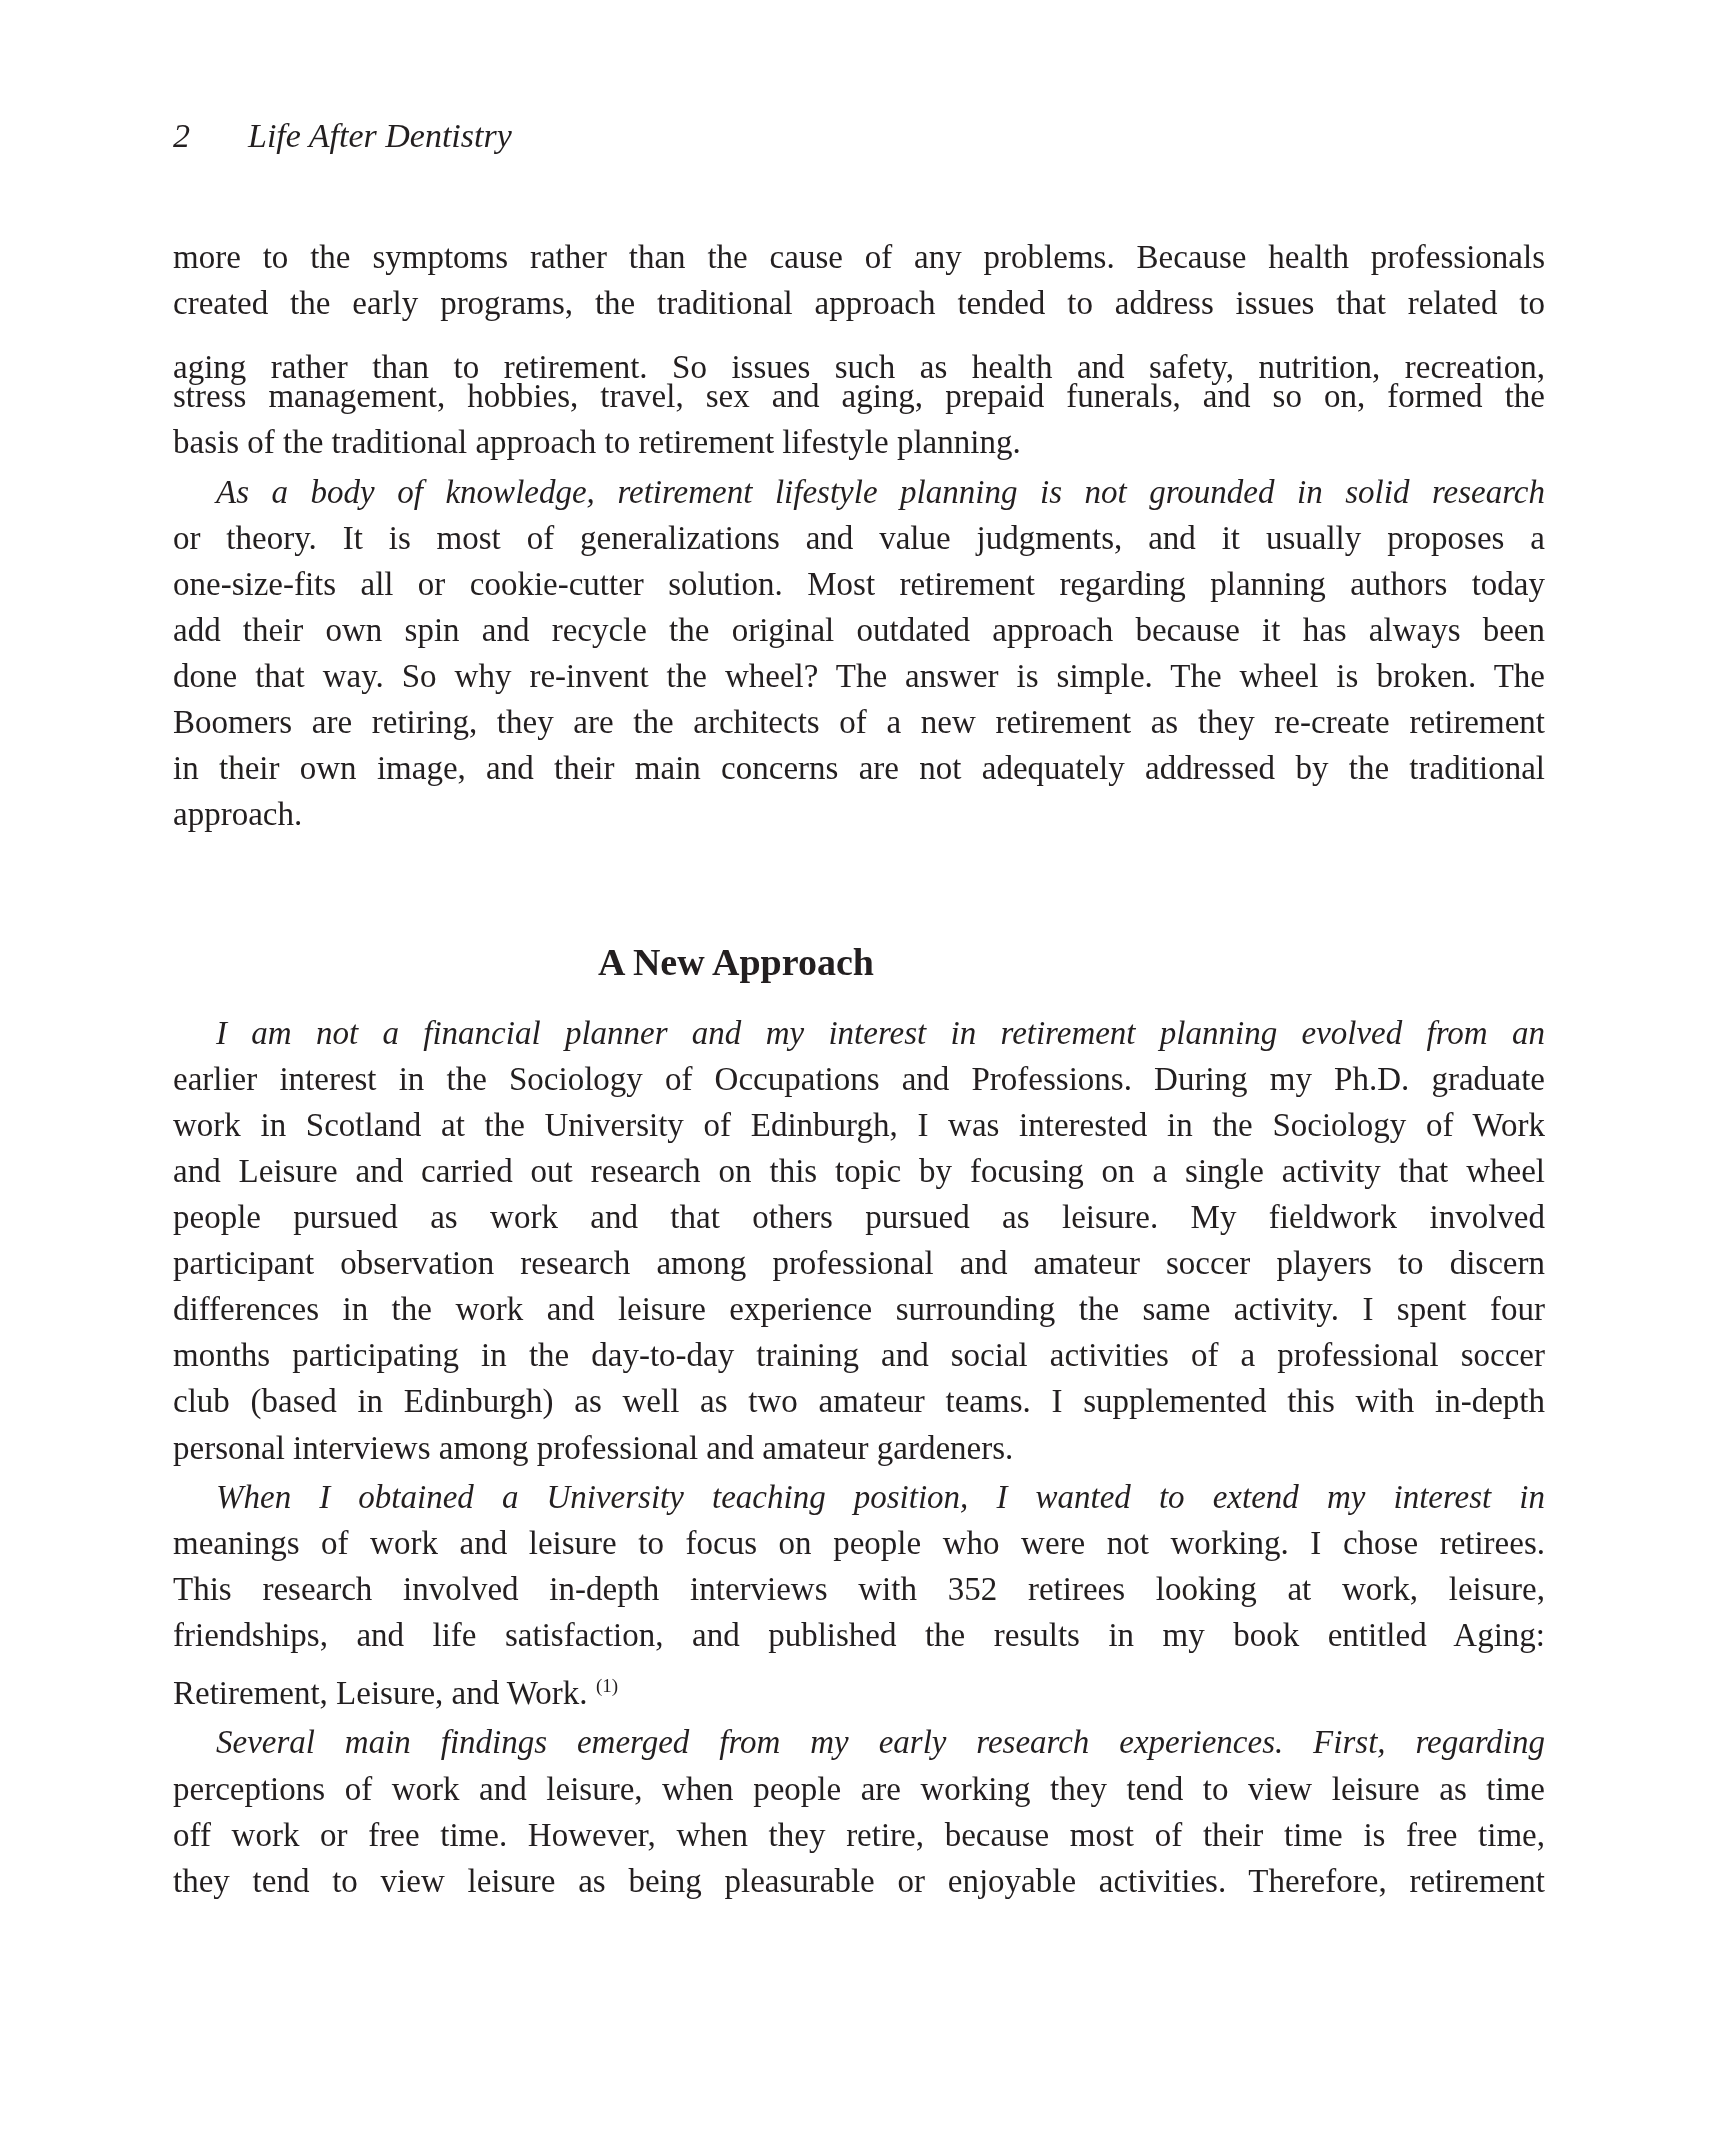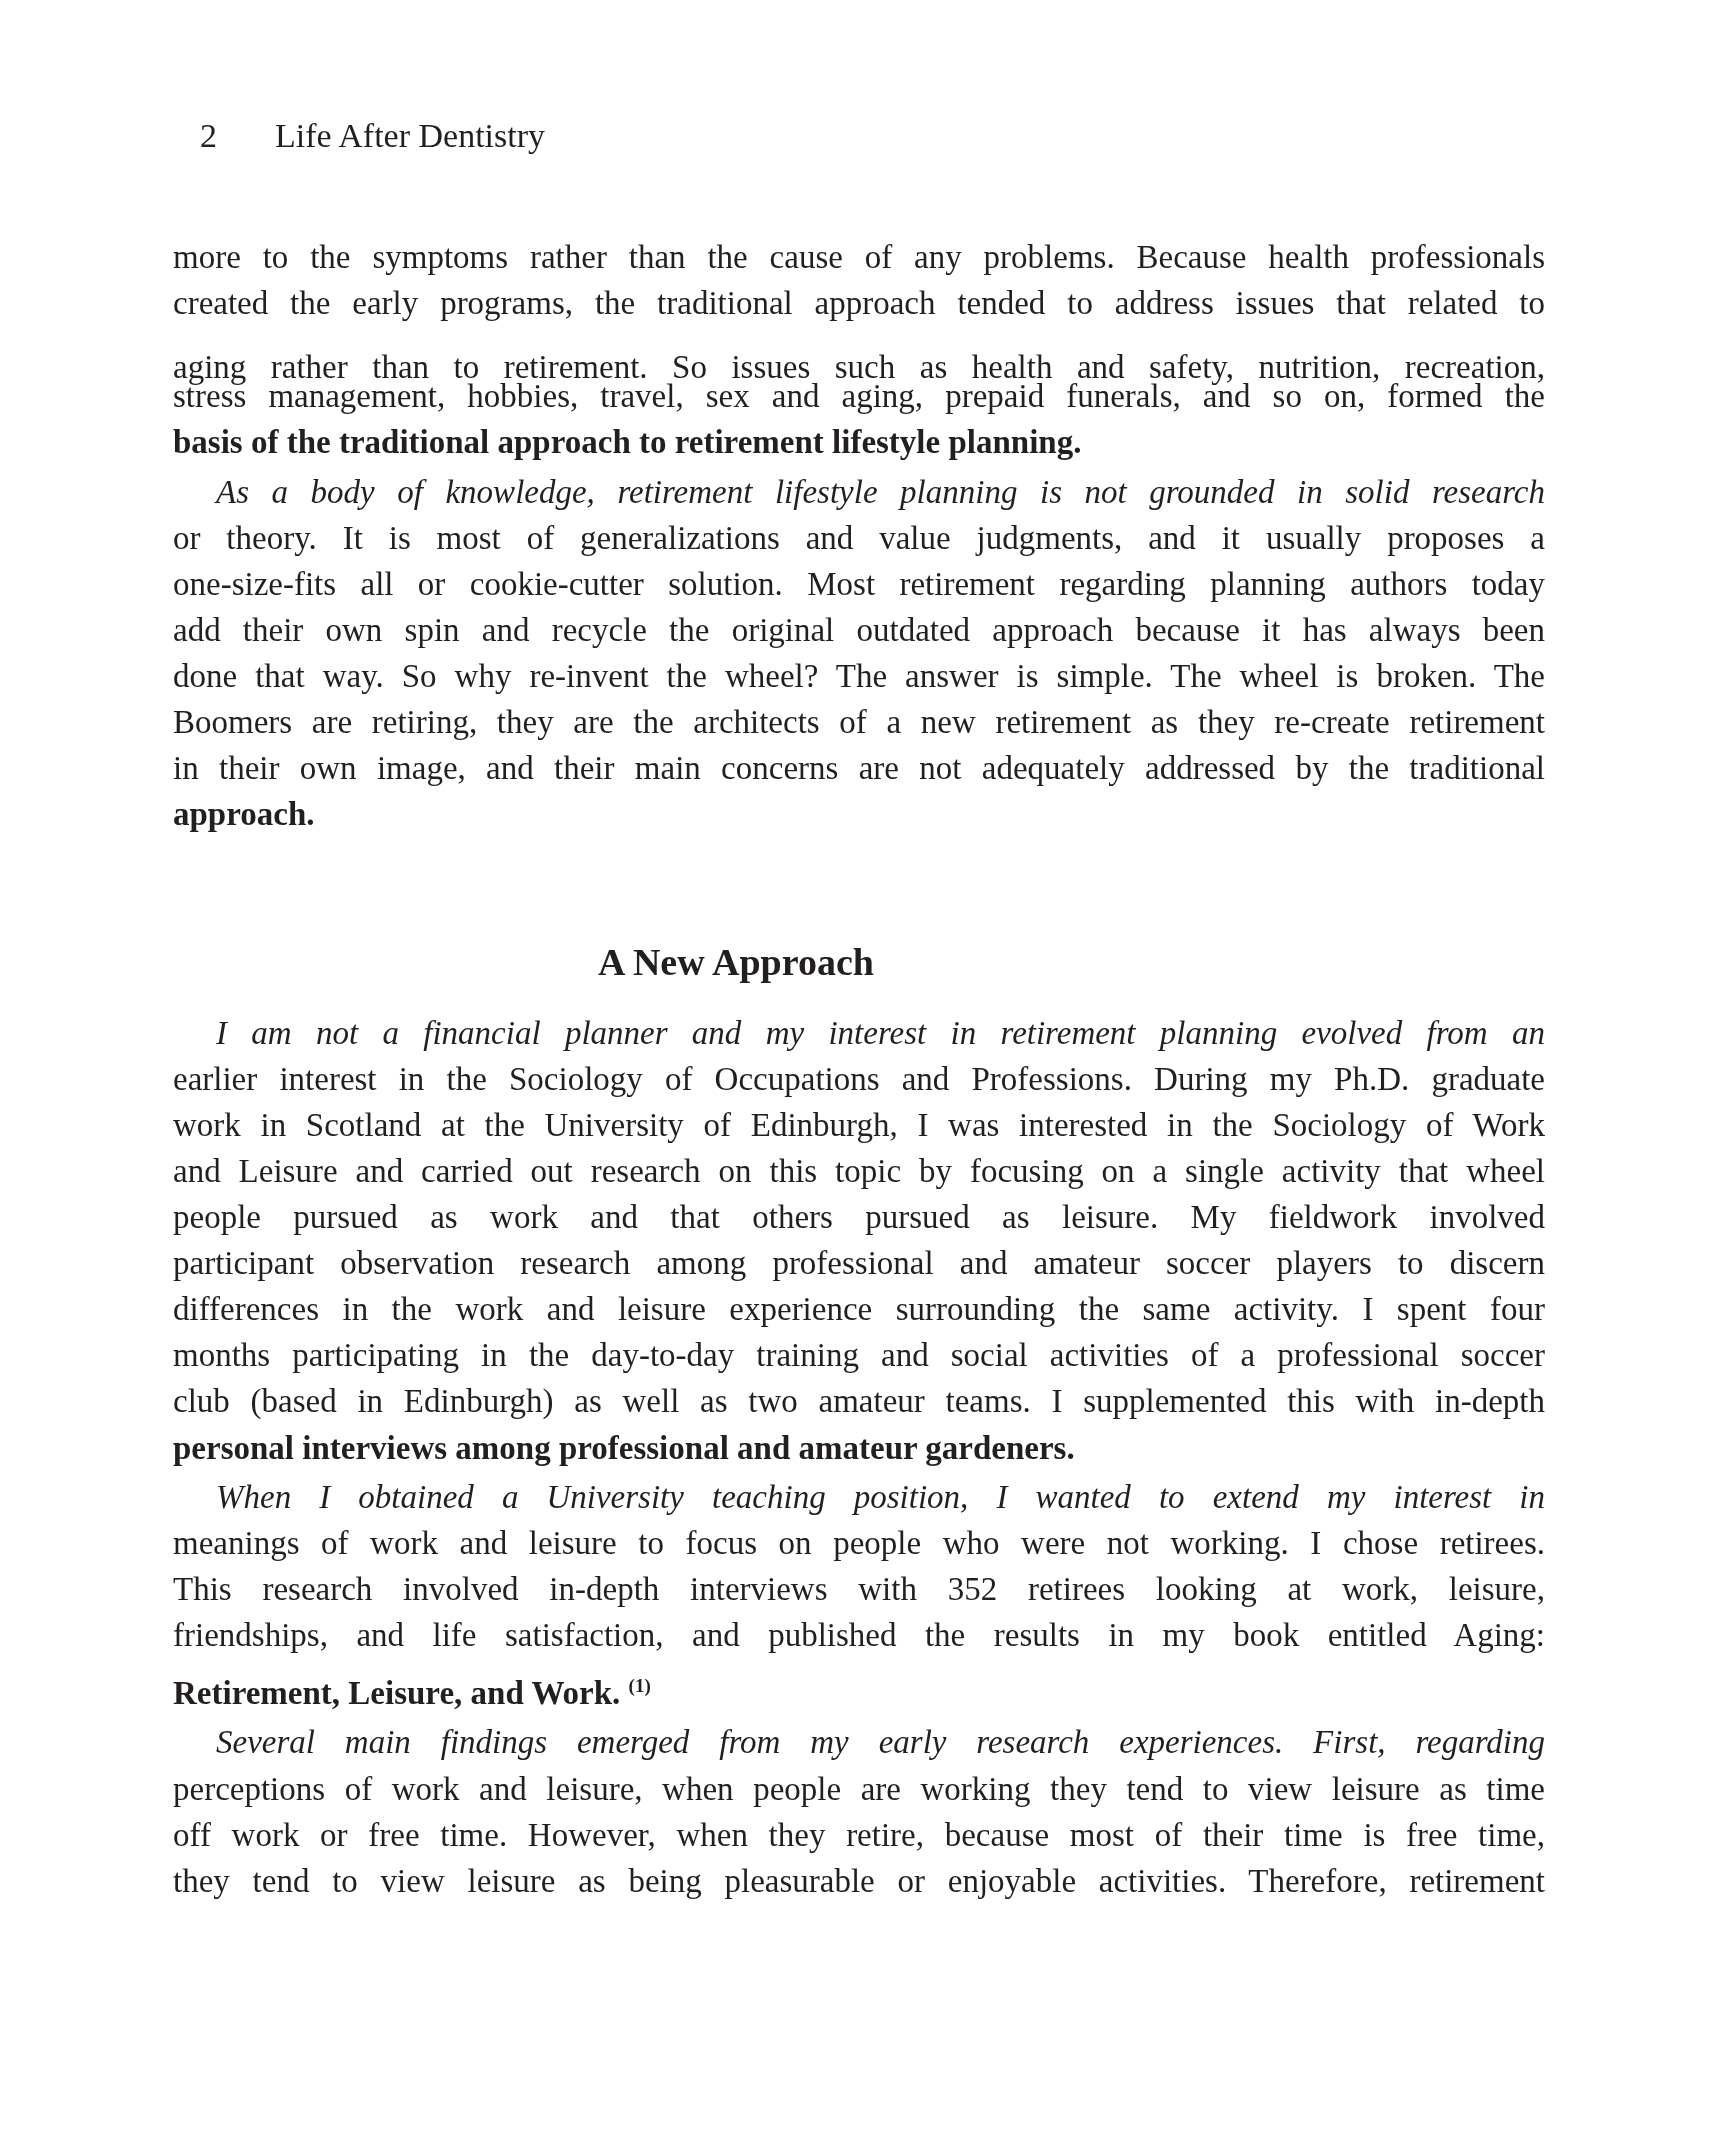--- a/index.html
+++ b/index.html
@@ -1,23 +1,23 @@
 <!DOCTYPE html>
 <html><head>
 <meta charset="utf-8">
 <style>
   html, body { margin:0; padding:0; background:#ffffff; }
   body { width:1728px; height:2132px; position:relative; overflow:hidden;
          font-family:"Liberation Serif","DejaVu Serif",serif; color:#231f20; }
-  .running-head { position:absolute; top:117px; left:173px; font-size:34px;margin-left:27px; }
+  .running-head { position:absolute; top:117px; left:173px; font-style:italic; font-size:34px; }
   .running-head .pg { display:inline-block; width:75px; }
   .line { position:absolute; left:173px; width:1372px; font-size:33px; line-height:38px;
           white-space:nowrap; text-align:justify; text-align-last:justify; }
   .line.indent { left:216px; width:1329px;font-style:italic; }
-  .line.last { text-align-last:left;font-weight:bold; }
+  .line.last { text-align-last:left; }
   .heading { position:absolute; left:0; width:1472px; text-align:center; top:940px;
              font-size:38px; font-weight:bold; }
   sup { font-size:19px; vertical-align:super; line-height:0; }
 </style>
 </head>
 <body>
 
 <div class="running-head">
   <span class="pg">2</span><span>Life After Dentistry</span>
 </div>

